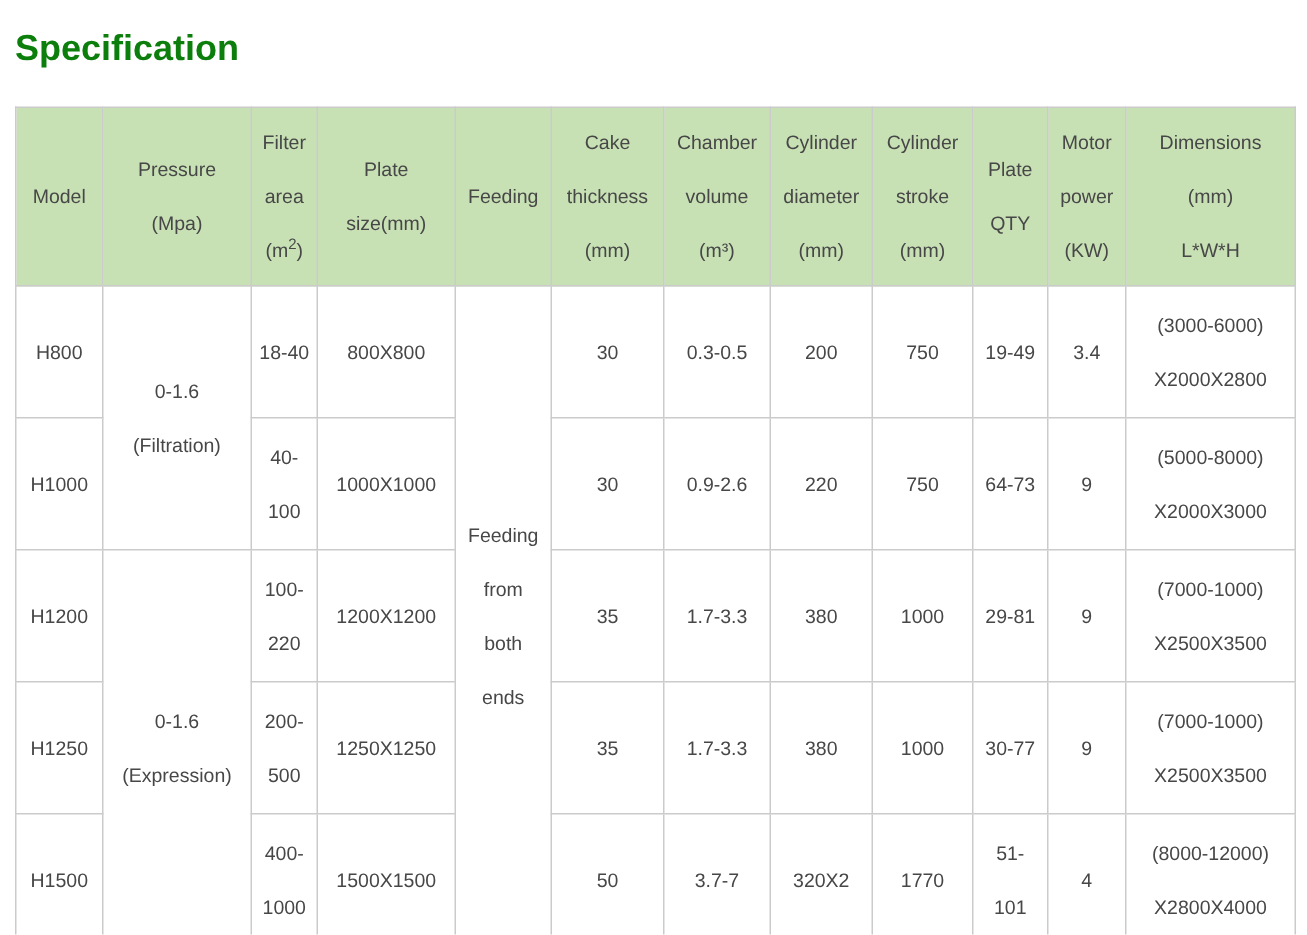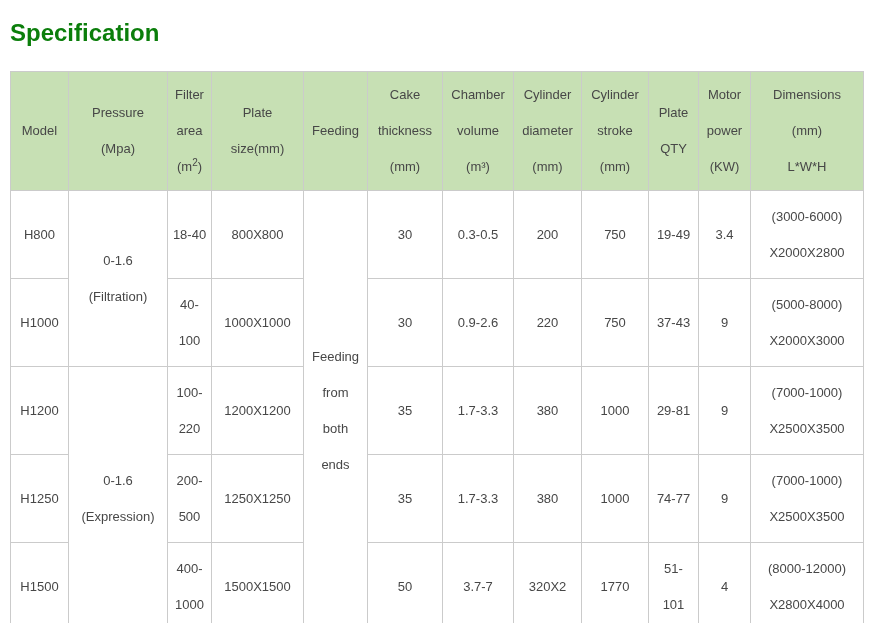--- a/index.html
+++ b/index.html
@@ -99,21 +99,21 @@
       <td>(3000-6000)<br>X2000X2800</td>
     </tr>
     <tr>
       <td>H1000</td>
       <td>40-<br>100</td>
       <td>1000X1000</td>
       <td>30</td>
       <td>0.9-2.6</td>
       <td>220</td>
       <td>750</td>
-      <td>37-43</td>
+      <td>64-73</td>
       <td>9</td>
       <td>(5000-8000)<br>X2000X3000</td>
     </tr>
     <tr>
       <td>H1200</td>
       <td rowspan="3" class="no-top">0-1.6<br>(Expression)</td>
       <td>100-<br>220</td>
       <td>1200X1200</td>
       <td>35</td>
       <td>1.7-3.3</td>
@@ -124,21 +124,21 @@
       <td>(7000-1000)<br>X2500X3500</td>
     </tr>
     <tr>
       <td>H1250</td>
       <td>200-<br>500</td>
       <td>1250X1250</td>
       <td>35</td>
       <td>1.7-3.3</td>
       <td>380</td>
       <td>1000</td>
-      <td>74-77</td>
+      <td>30-77</td>
       <td>9</td>
       <td>(7000-1000)<br>X2500X3500</td>
     </tr>
     <tr>
       <td>H1500</td>
       <td>400-<br>1000</td>
       <td>1500X1500</td>
       <td>50</td>
       <td>3.7-7</td>
       <td>320X2</td>

